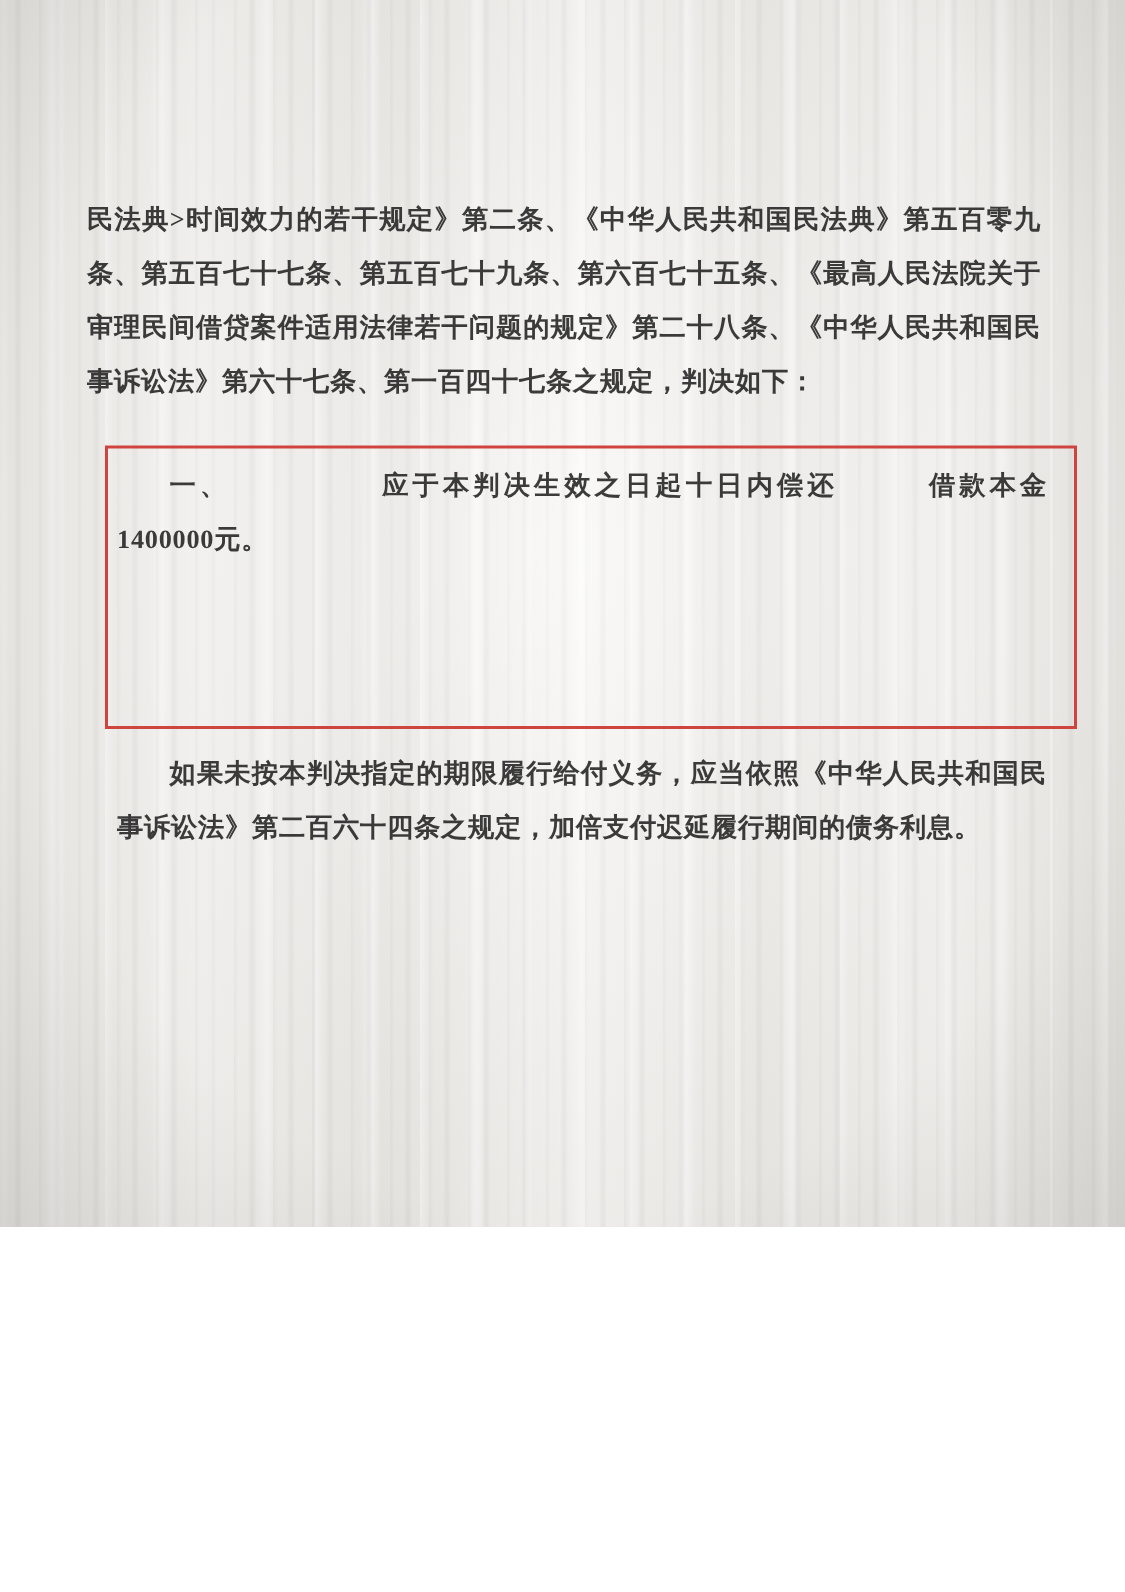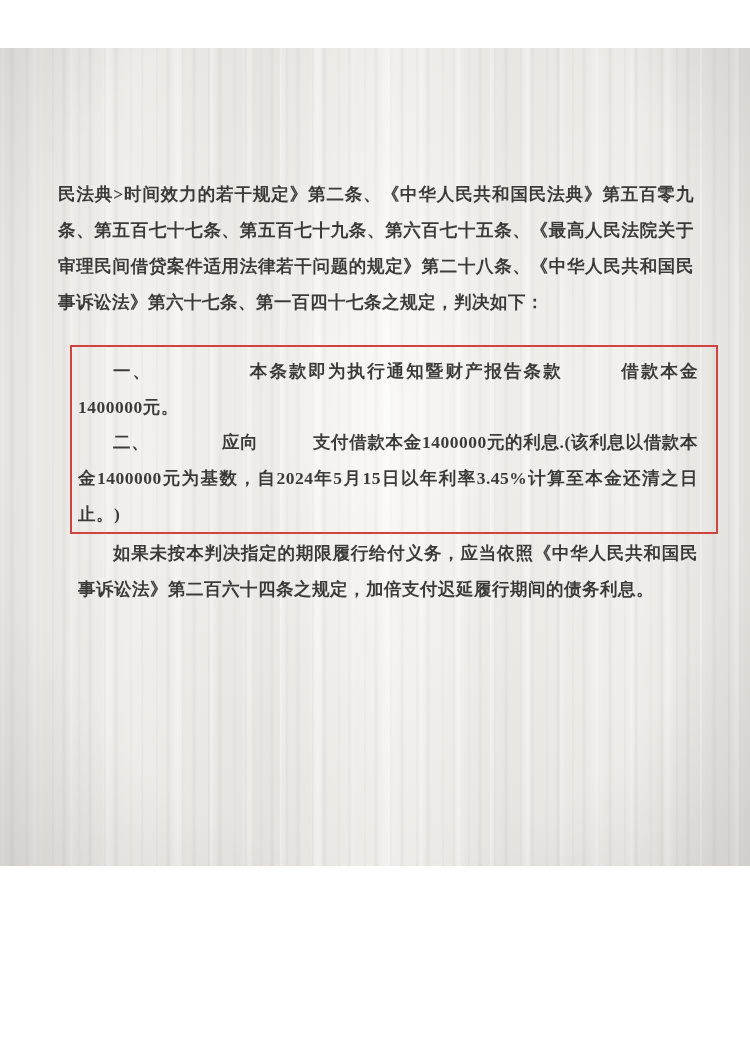--- a/index.html
+++ b/index.html
@@ -7,21 +7,20 @@
     padding: 0;
     background: #ffffff;
   }
   #page {
     position: relative;
     width: 750px;
     height: 818px;
     overflow: hidden;
     background: #fde047;
     font-family: "Liberation Serif", "DejaVu Serif", serif;
-    margin-top: 48px;
   }
   
   .streaks {
     position: absolute;
     inset: 0;
     background:
       repeating-linear-gradient(90deg,
         rgba(0,0,0,0.035) 0px,
         rgba(0,0,0,0.0) 3px,
         rgba(0,0,0,0.0) 9px,
@@ -153,25 +152,24 @@
       <div class="wm" style="left: 566px; top: 1068px;"><span>冠领深圳律师事务所</span><span class="l2">电话：400—9988—666</span></div>
     </div>
 
   <div class="streaks"></div>
   <div class="vignette"></div>
 
   <div class="doc">
 
     <div class="para" style="left:58px; top:128px; width:636px;">民法典&gt;时间效力的若干规定》第二条、《中华人民共和国民法典》第五百零九条、第五百七十七条、第五百七十九条、第六百七十五条、《最高人民法院关于审理民间借贷案件适用法律若干问题的规定》第二十八条、《中华人民共和国民事诉讼法》第六十七条、第一百四十七条之规定，判决如下：</div>
 
-    <div class="para indent" style="left:78px; top:305px; width:620px;">一、　　　　　本条款即为执行通知暨财产报告条款　　　借款本金1400000元。</div>
+    <div class="para indent" style="left:78px; top:305px; width:620px;">一、　　　　　应于本判决生效之日起十日内偿还　　　借款本金1400000元。</div>
 
-    <div class="para indent" style="left:78px; top:376px; width:620px;">二、　　　　应向　　　支付借款本金1400000元的利息.(该利息以借款本金1400000元为基数，自2024年5月15日以年利率3.45%计算至本金还清之日止。)</div>
 
-    <div class="para indent" style="left:78px; top:487px; width:620px;">如果未按本判决指定的期限履行给付义务，应当依照《中华人民共和国民事诉讼法》第二百六十四条之规定，加倍支付迟延履行期间的债务利息。</div>
+    <div class="para indent" style="left:78px; top:497px; width:620px;">如果未按本判决指定的期限履行给付义务，应当依照《中华人民共和国民事诉讼法》第二百六十四条之规定，加倍支付迟延履行期间的债务利息。</div>
 
 
   </div>
 
   <div class="redbox"></div>
   <div class="mark-dot" style="left:640px; top:975px;">▲</div>
 
 </div>
 
 </body></html>

